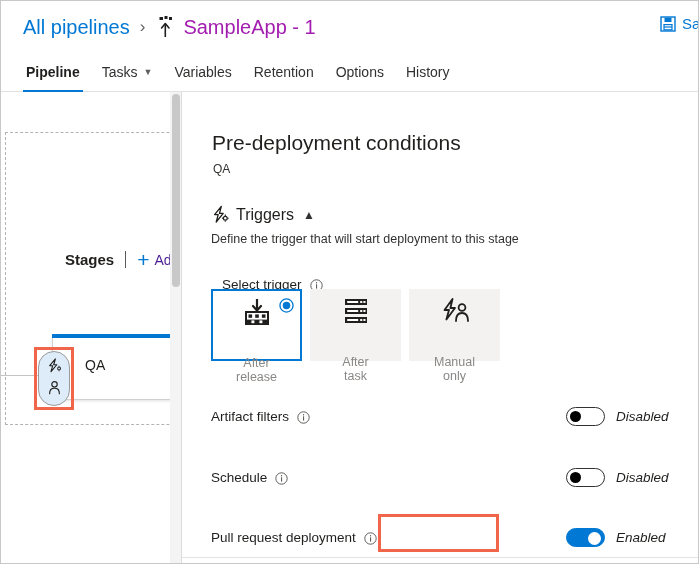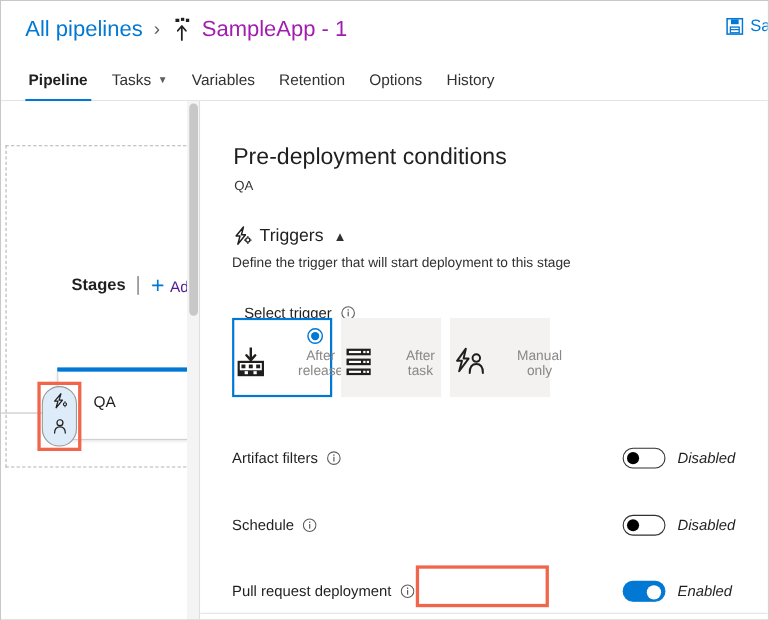--- a/index.html
+++ b/index.html
@@ -341,20 +341,21 @@
     display: flex;
     gap: 8px;
   }
   .tcard {
     width: 91px;
     height: 72px;
     background: #f3f2f1;
     border: 1px solid transparent;
     box-sizing: border-box;
     display: flex;
+    flex-direction: column;
     align-items: center;
     justify-content: flex-start;
     padding-top: 7px;
     cursor: pointer;
     position: relative;
     gap: 28px;
   }
   .tcard.selected {
     background: #ffffff;
     border: 2px solid #0078d4;

